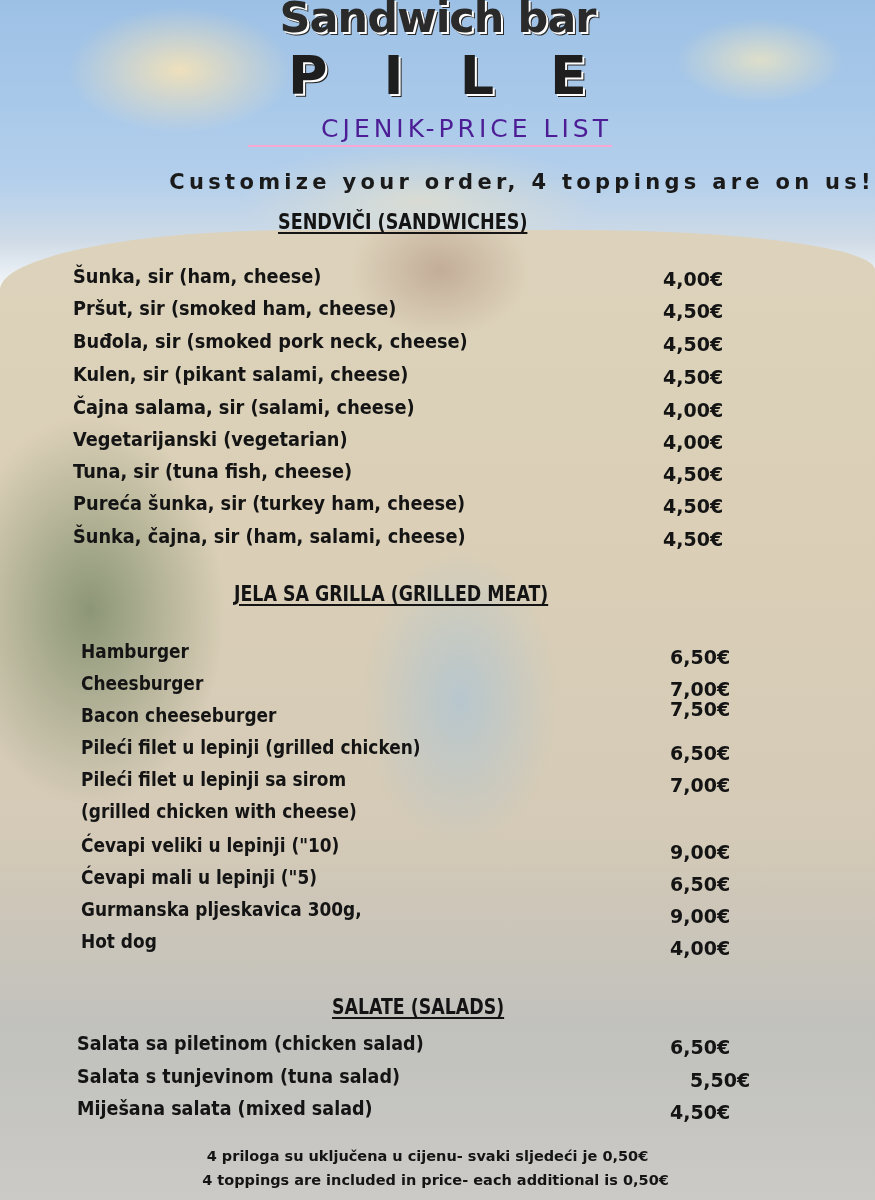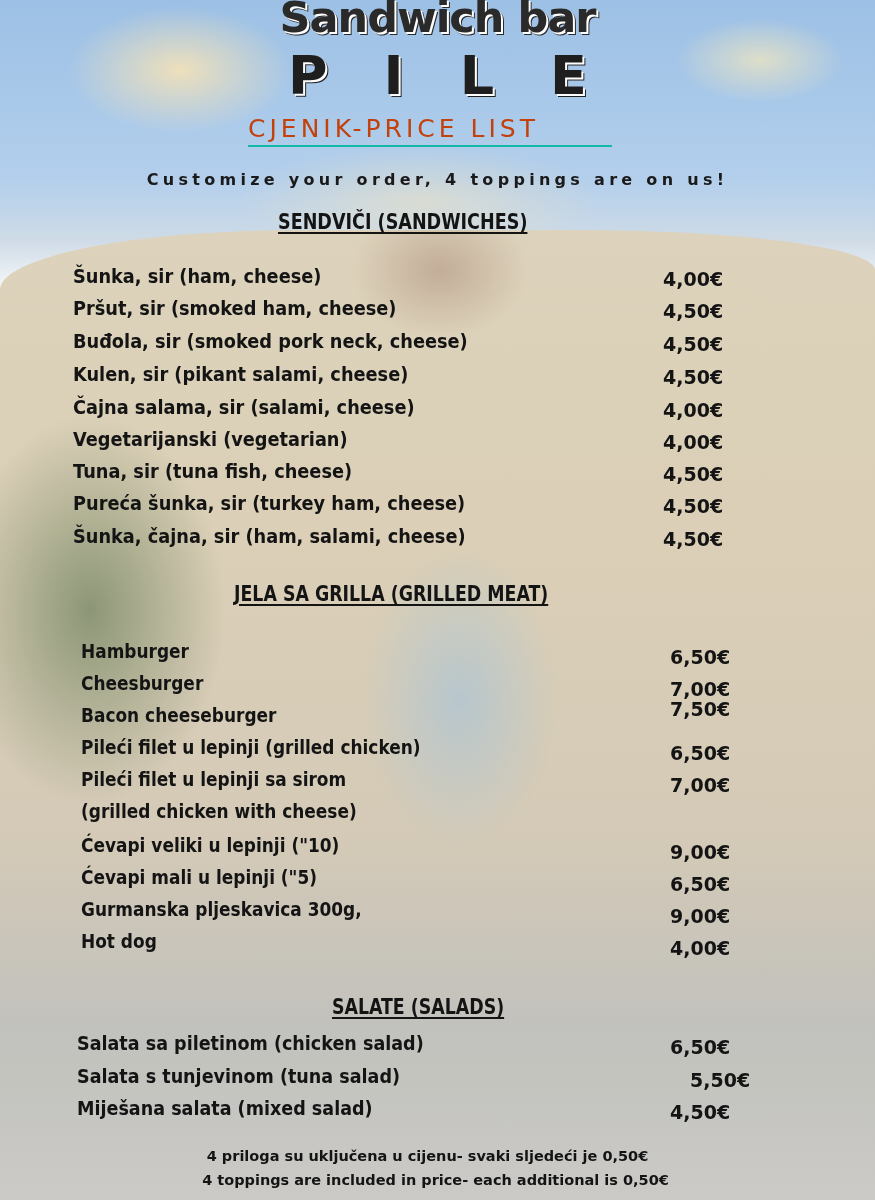--- a/index.html
+++ b/index.html
@@ -36,27 +36,27 @@
     letter-spacing: -1px; color: #2a2a2a;
     text-shadow: 2px 2px 0 #ffffff, 3px 3px 0 #2a2a2a;
   }
   .brand {
     position: absolute; left: 0; right: 0; top: 44px; text-align: center;
     font-family: "DejaVu Sans", sans-serif; font-weight: bold; font-size: 54px;
     letter-spacing: 56px; padding-left: 56px; color: #1e1e1e;
     text-shadow: 2px 2px 0 #ffffff, 3px 3px 0 #1e1e1e;
   }
   .subtitle {
-    position: absolute; left: 248px; width: 364px; top: 113px; text-align: left;
+    position: absolute; left: 248px; width: 364px; top: 113px; text-align: right;
     font-family: "DejaVu Sans", sans-serif; font-size: 25px; letter-spacing: 4px;
-    color: #c2410c; border-bottom: 2px solid #14b8a6; padding-bottom: 0px; line-height: 32px;
+    color: #4c1d95; border-bottom: 2px solid #f9a8d4; padding-bottom: 0px; line-height: 32px;
   }
   .tagline {
-    position: absolute; left: 0; right: 0; top: 170px; text-align: center;
-    font-family: "DejaVu Sans", sans-serif; font-weight: bold; font-size: 16px;
+    position: absolute; left: 0; right: 0; top: 170px; text-align: right;
+    font-family: "DejaVu Sans", sans-serif; font-weight: bold; font-size: 21px;
     letter-spacing: 4.3px; color: #1a1a1a;
   }
   .section-title {
     position: absolute; text-align: center;
     font-family: "DejaVu Sans Condensed", "DejaVu Sans", sans-serif; font-weight: bold;
     font-size: 21px; text-decoration: underline; text-underline-offset: 3px;
     text-decoration-thickness: 2px; color: #141414; white-space: nowrap;
     transform-origin: left top;
   }
   .row {

